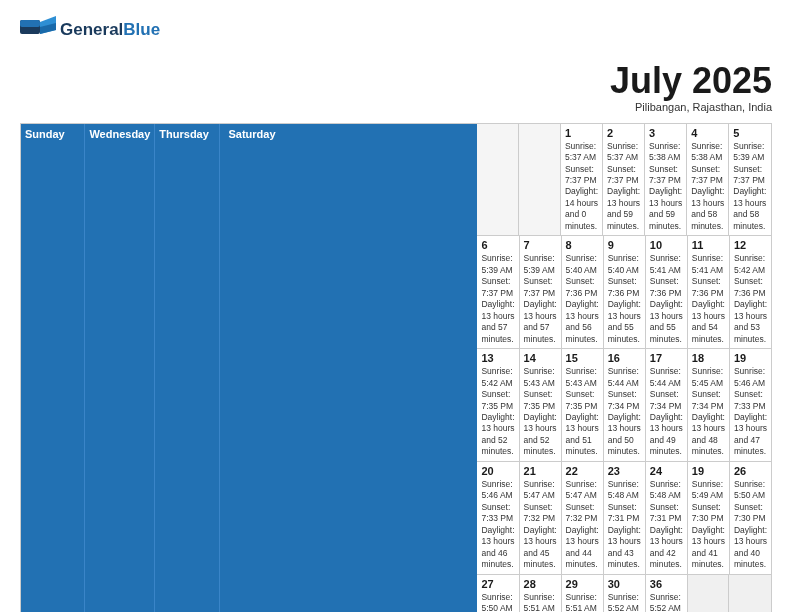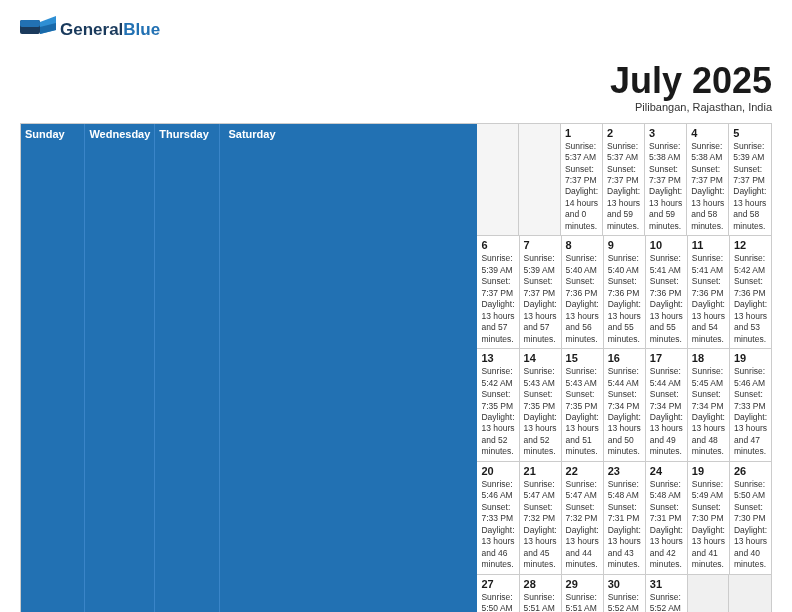--- a/index.html
+++ b/index.html
@@ -257,21 +257,21 @@
           </div>
           <div class="cal-cell">
             <span class="day-num">29</span>
             <div class="day-info">Sunrise: 5:51 AM<br>Sunset: 7:28 PM<br>Daylight: 13 hours<br>and 36 minutes.</div>
           </div>
           <div class="cal-cell">
             <span class="day-num">30</span>
             <div class="day-info">Sunrise: 5:52 AM<br>Sunset: 7:27 PM<br>Daylight: 13 hours<br>and 35 minutes.</div>
           </div>
           <div class="cal-cell">
-            <span class="day-num">31</span>
+            <span class="day-num">36</span>
             <div class="day-info">Sunrise: 5:52 AM<br>Sunset: 7:27 PM<br>Daylight: 13 hours<br>and 34 minutes.</div>
           </div>
           <div class="cal-cell shaded"></div>
           <div class="cal-cell shaded"></div>
         </div>
       </div>
   </div>
 </div>
 
 </body></html>

